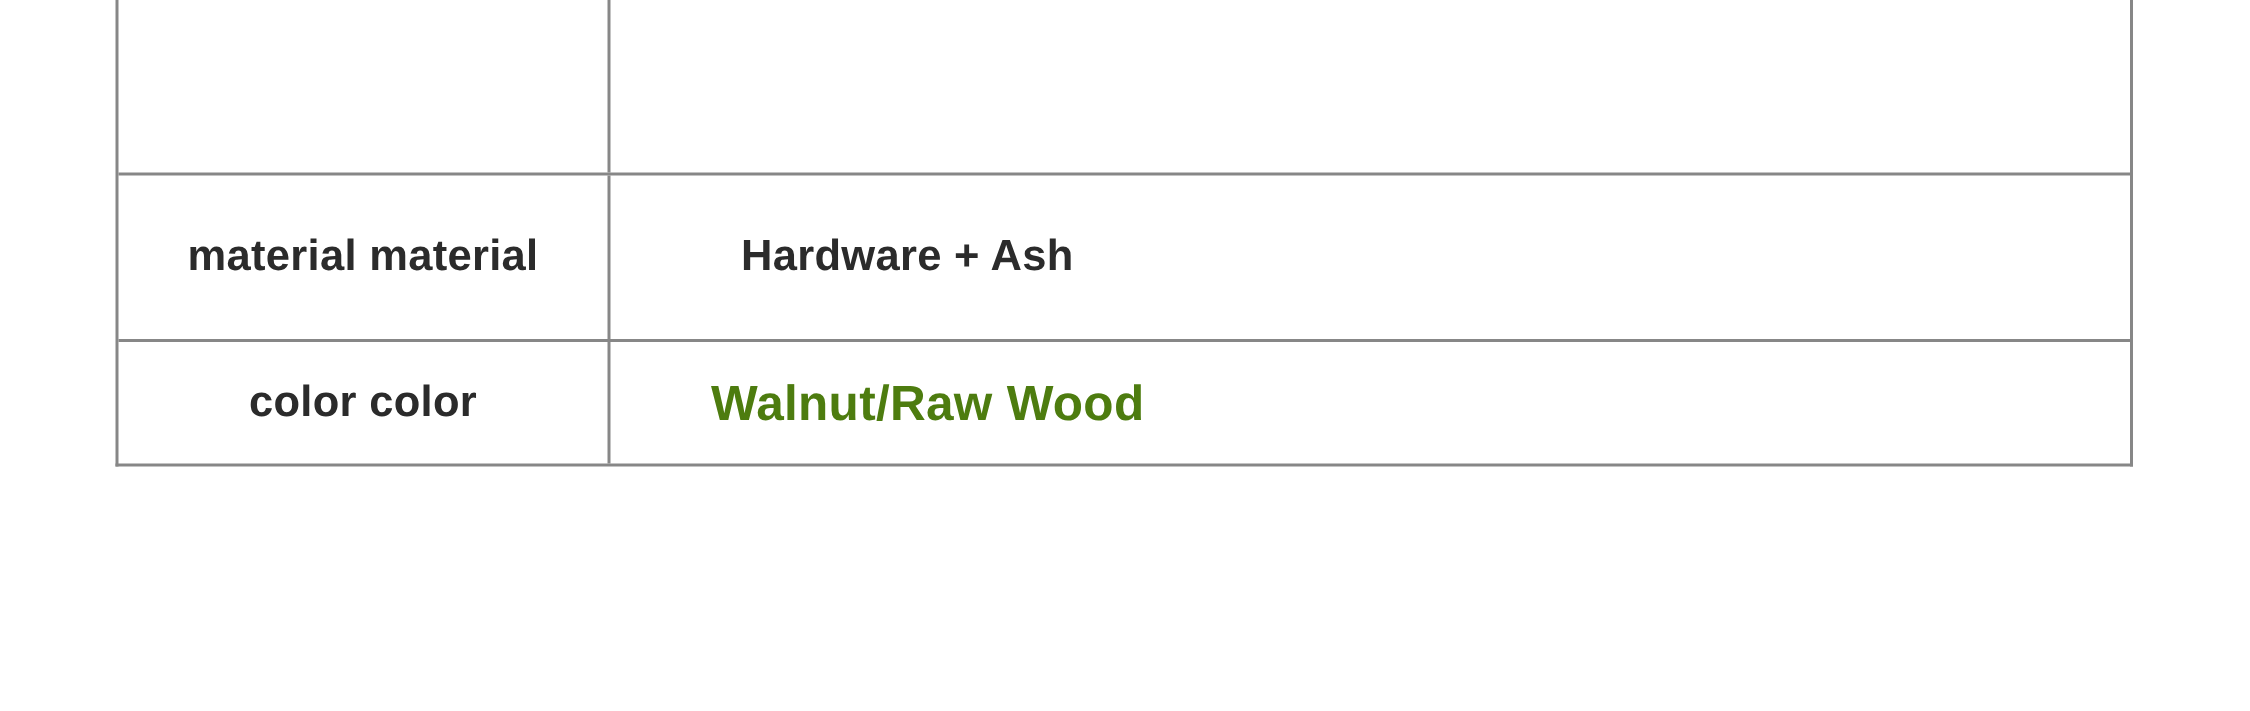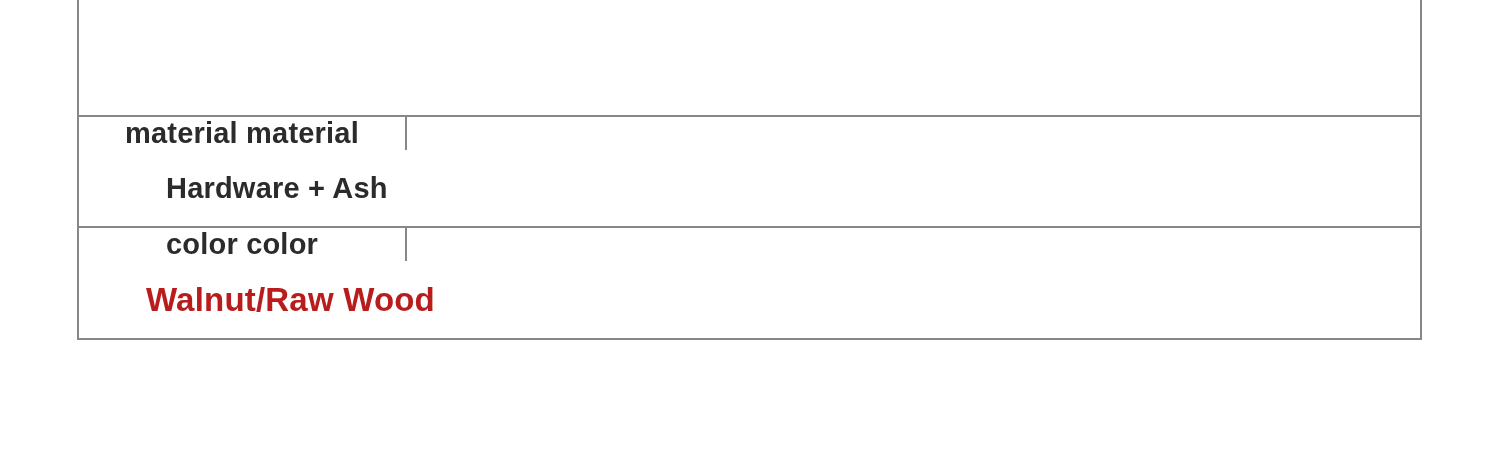--- a/index.html
+++ b/index.html
@@ -29,28 +29,27 @@
     border-left: 2px solid #878787;
     border-right: 2px solid #878787;
     border-bottom: 2px solid #878787;
     background: #ffffff;
   }
 
   .row {
     display: flex;
     border-top: 2px solid #878787;
     box-sizing: border-box;
-    flex-direction: column;
   }
   .row.row-top {
     border-top: none;   
     height: 115px;
   }
   .row.row-material { height: 111px; }
-  .row.row-color    { height: 112px; }
+  .row.row-color    { height: 83px; }
 
   .cell {
     box-sizing: border-box;
     display: flex;
     align-items: center;
   }
 
   .label-cell {
     width: 328px;
     border-right: 2px solid #878787;
@@ -68,21 +67,21 @@
     justify-content: flex-start;
     font-weight: bold;
     font-size: 29px;
     color: #2b2b2b;
     letter-spacing: 0.2px;
     margin-left: 36px;
   }
 
   .value-cell.value-large {
     font-size: 33px;
-    color: #b91c1c;
+    color: #4d7c0f;
     padding-left: 31px;
   }
 </style>
 </head>
 <body>
 
 <div class="stage">
 
   <div class="spec-table">
 

